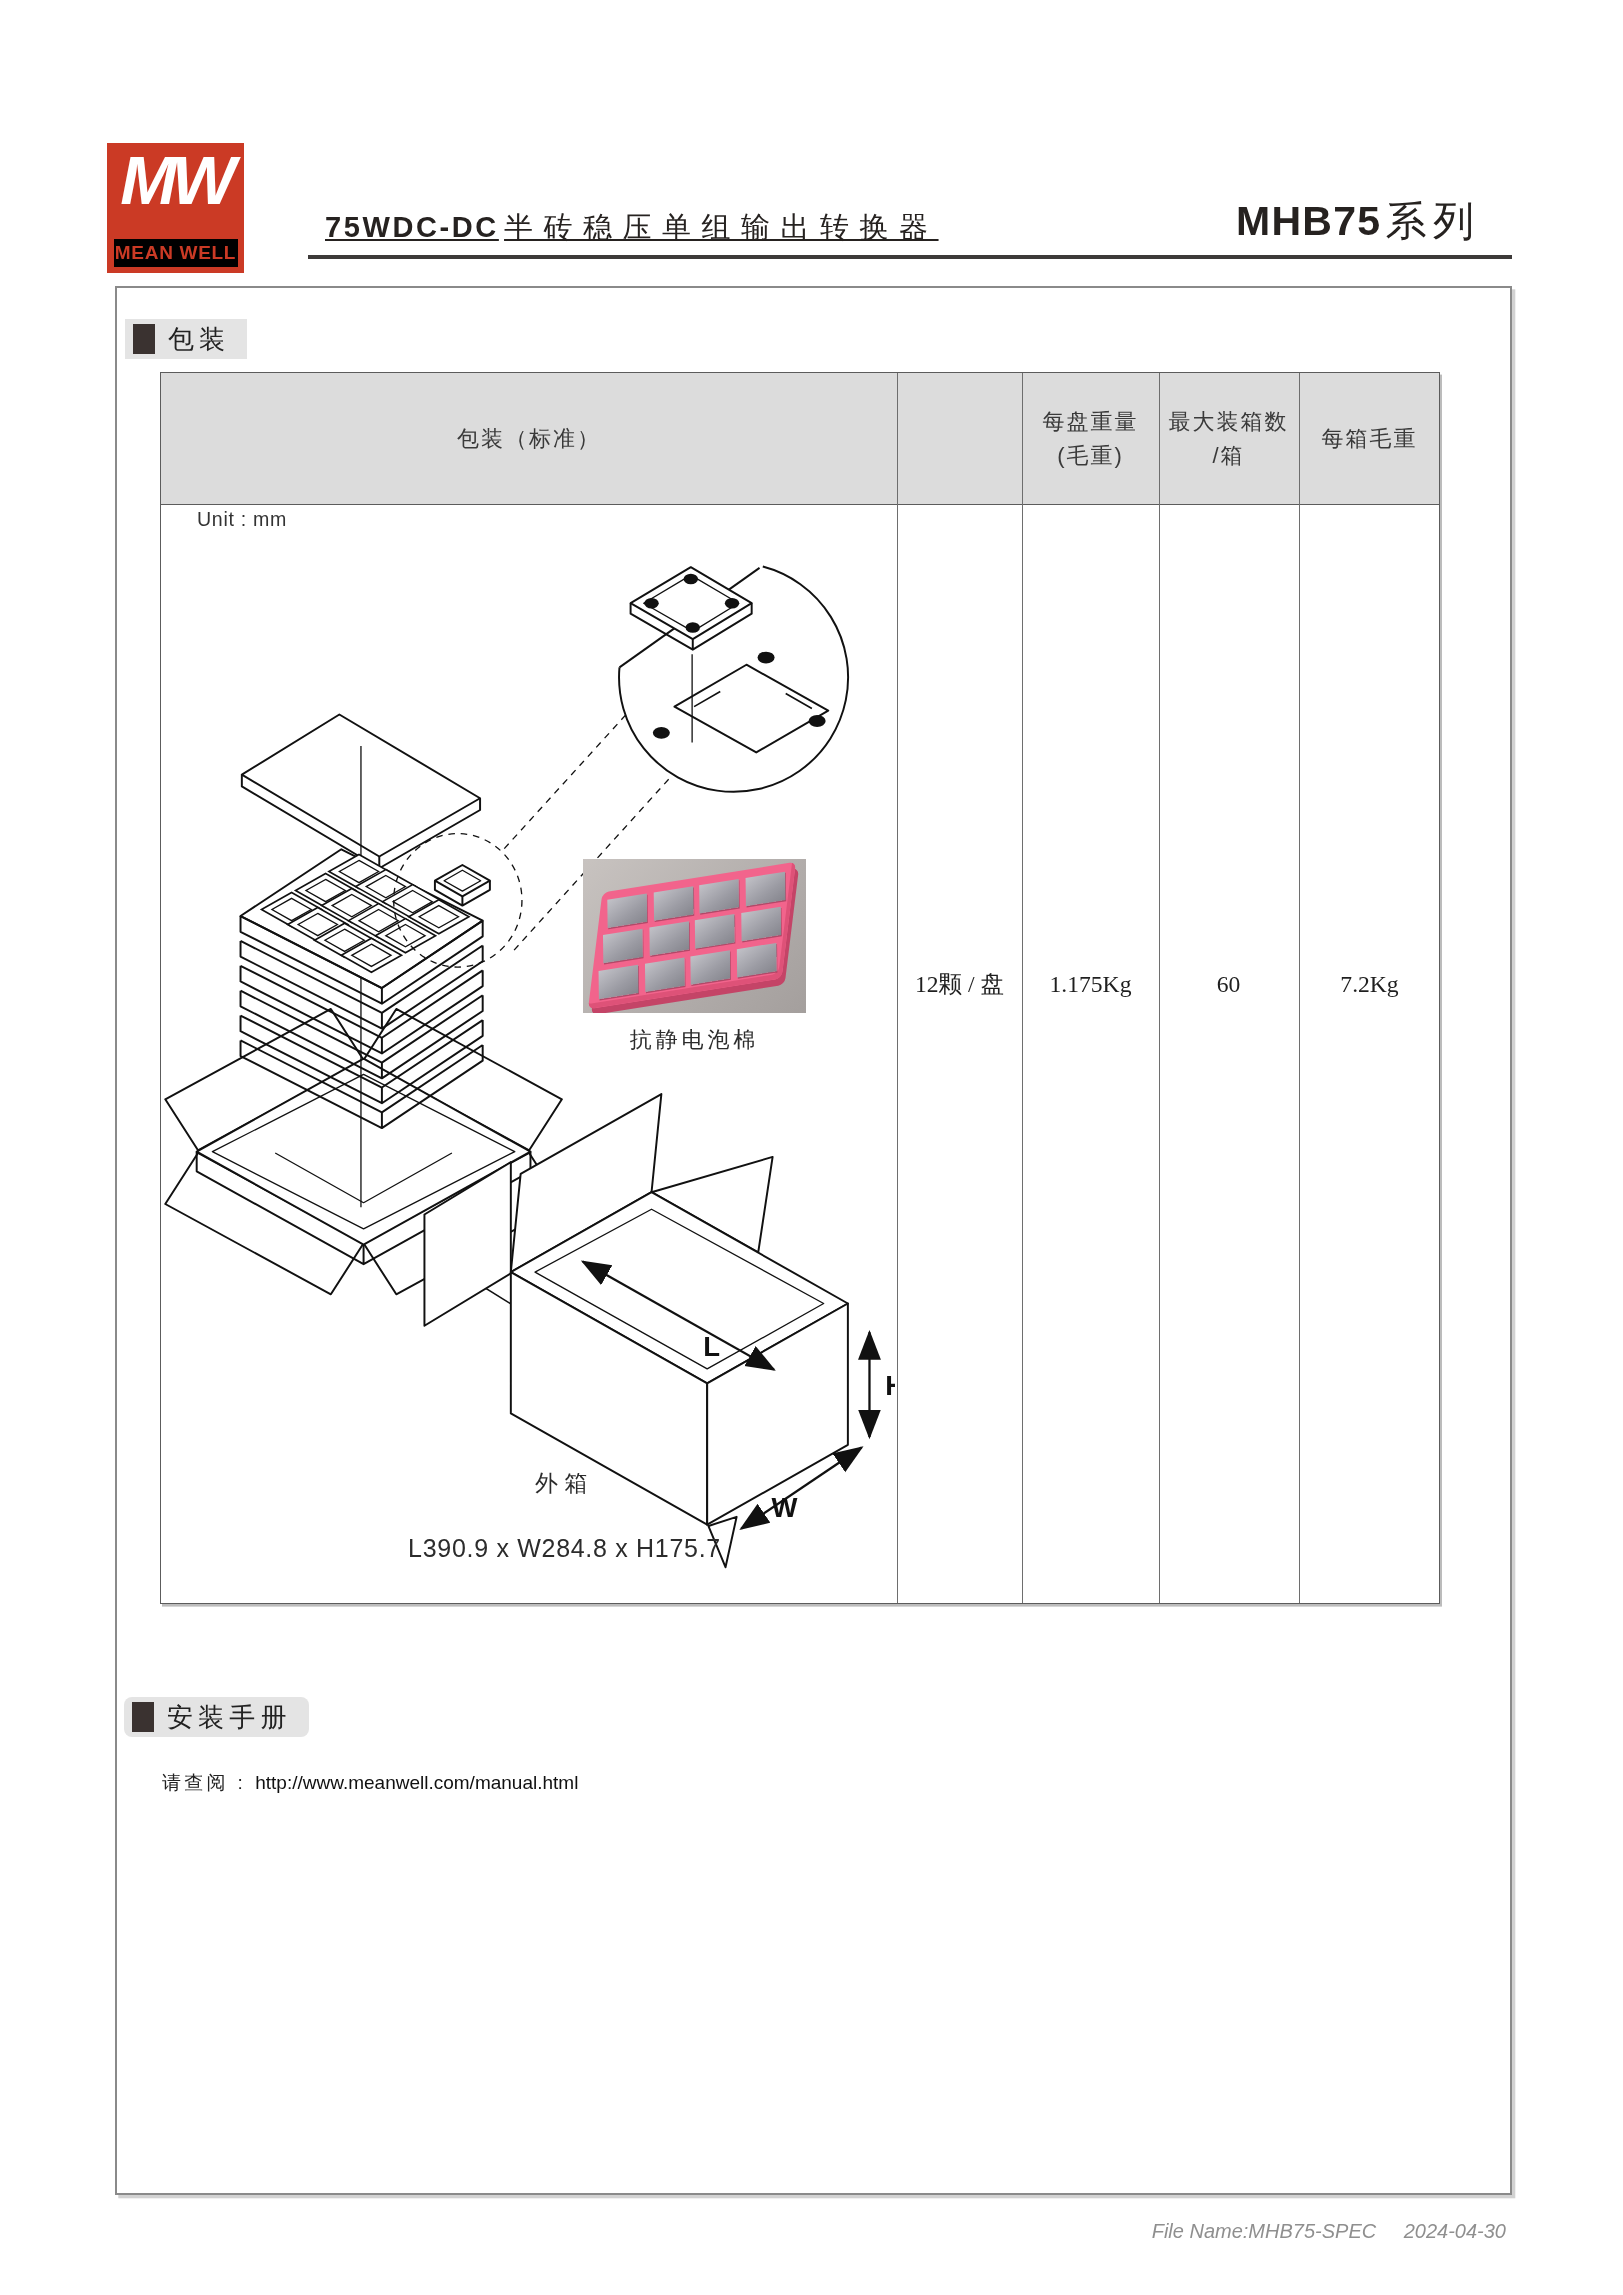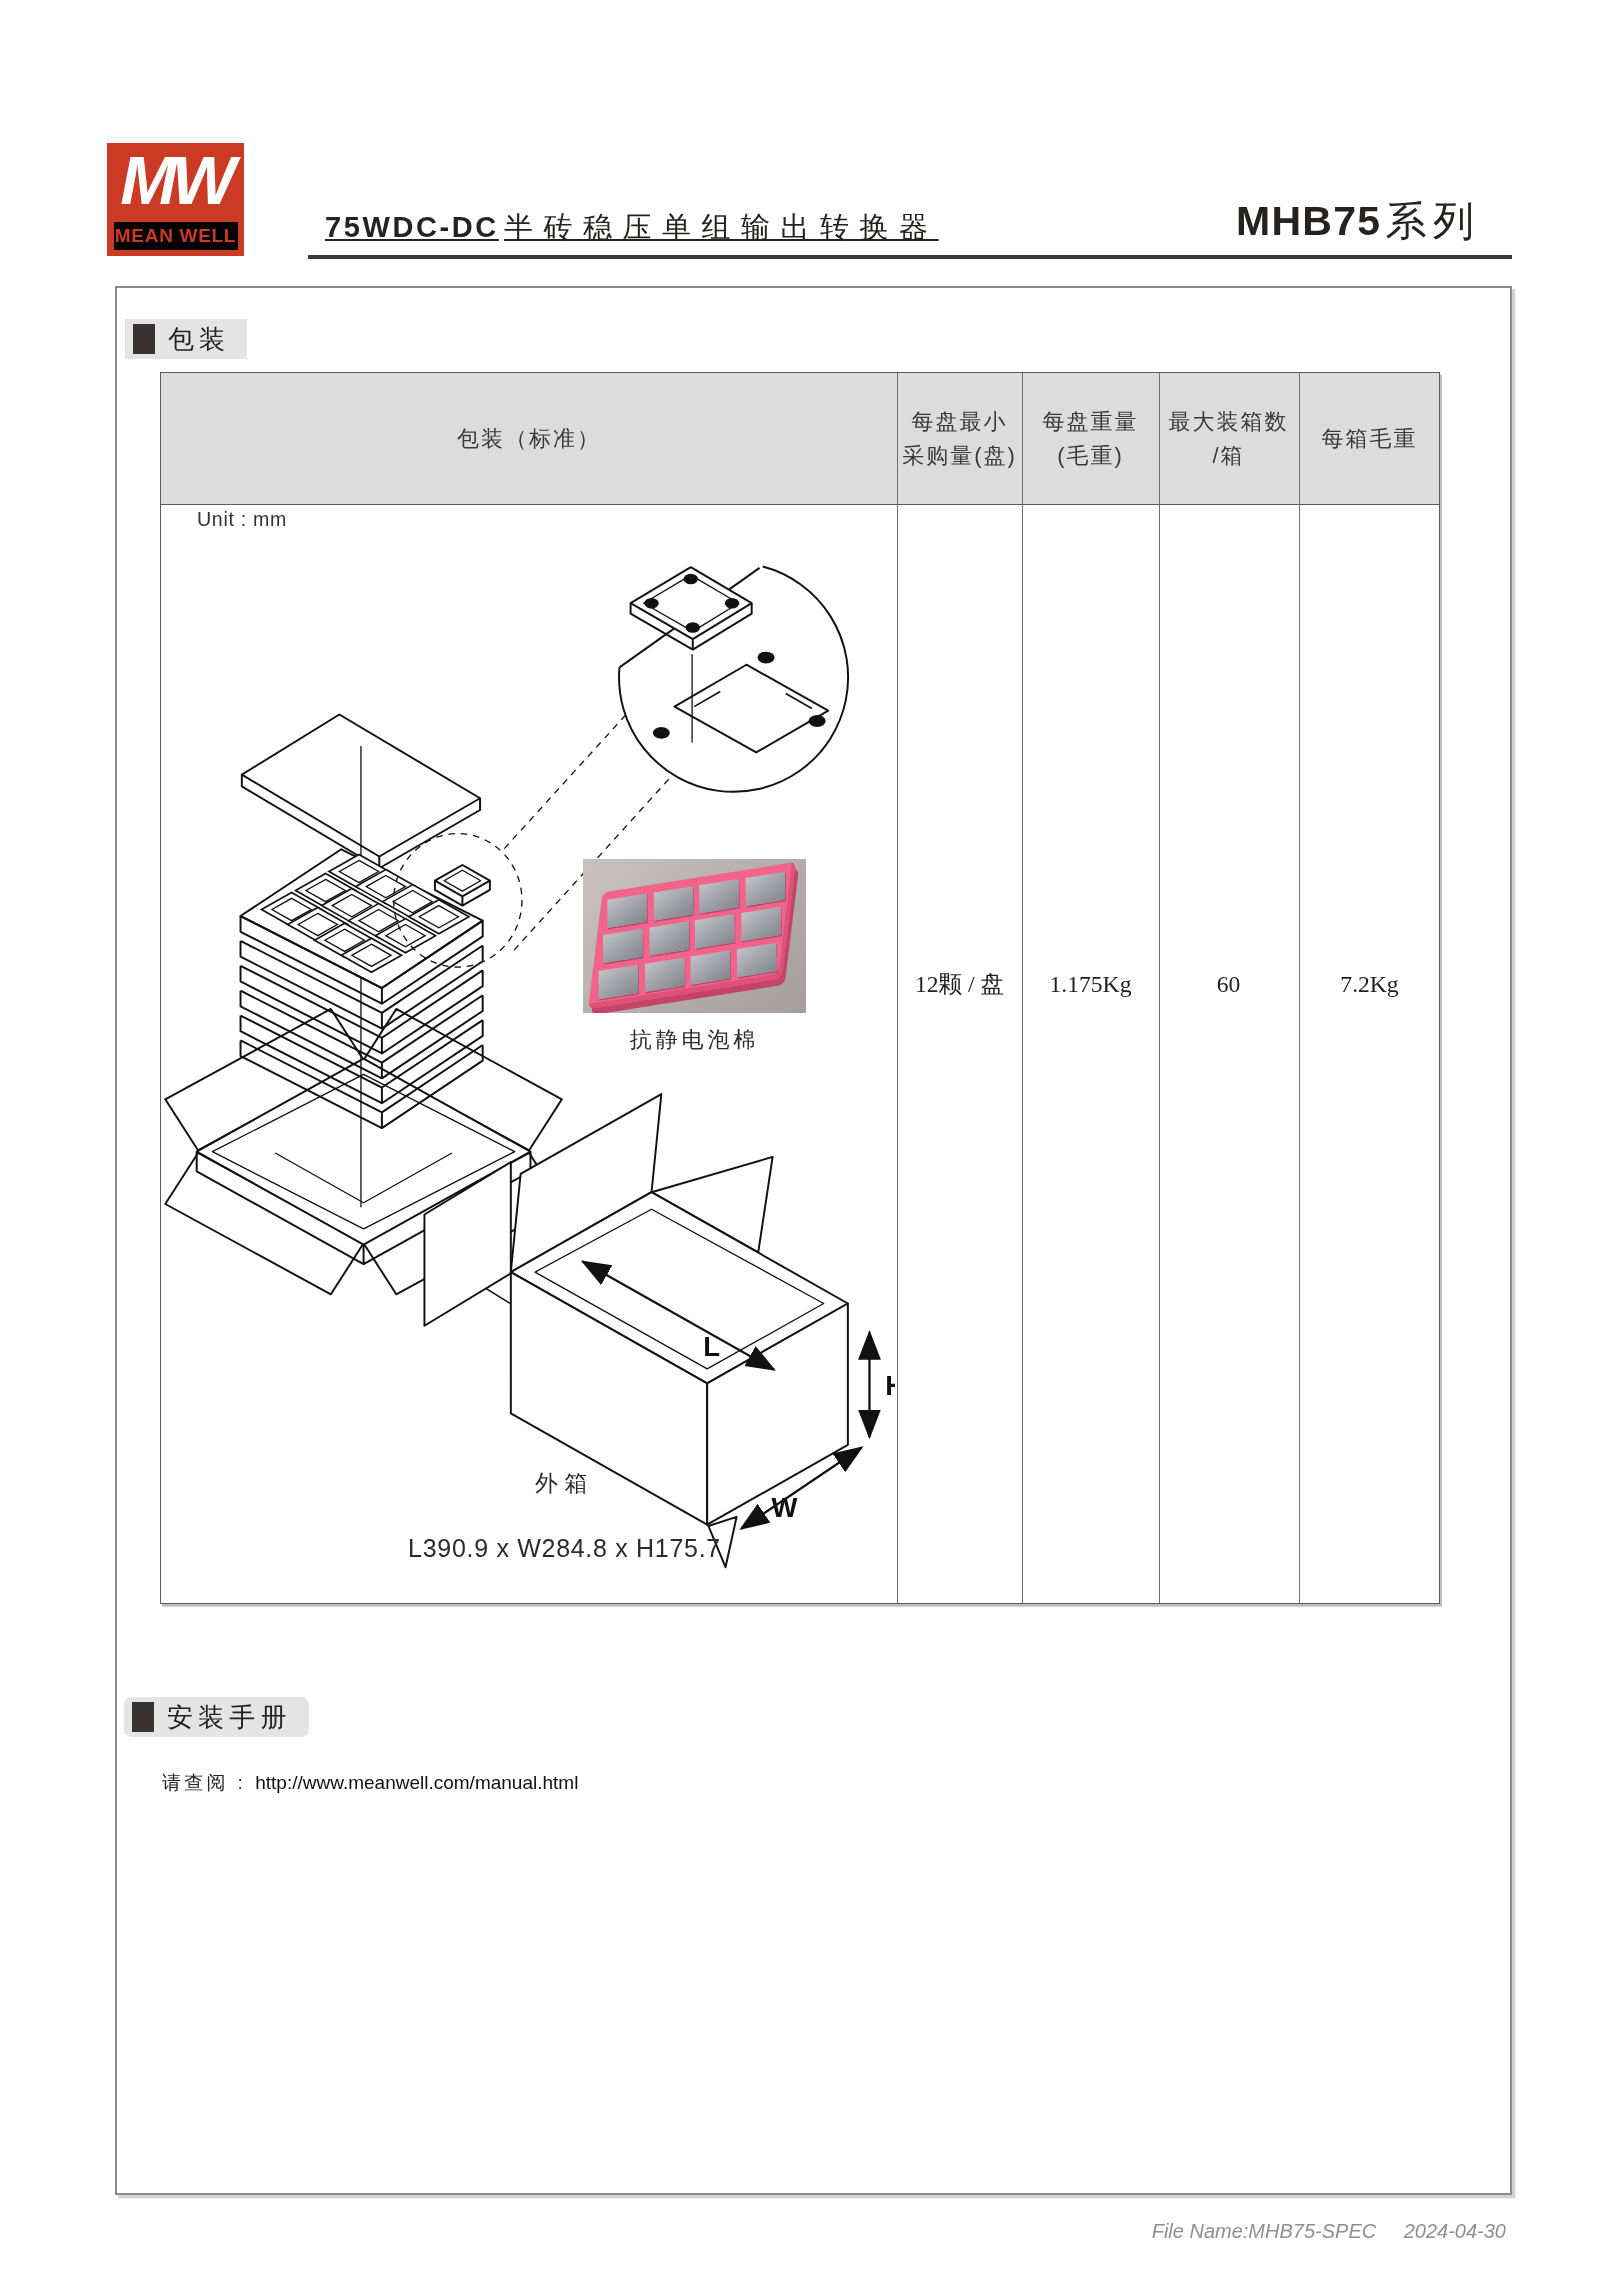--- a/index.html
+++ b/index.html
@@ -1,21 +1,21 @@
 <!DOCTYPE html>
 <html style="font-size:10.5px"><head>
 <meta charset="utf-8">
 <style>
   html,body{margin:0;padding:0;background:#ffffff;}
   #page{
     position:relative;width:1623px;height:2295px;background:#ffffff;overflow:hidden;
     font-family:"Liberation Sans", sans-serif;color:#222;
   }
   
-  .logo{position:absolute;left:107px;top:143px;width:137px;height:113px;background:#cb3a25;}
+  .logo{position:absolute;left:107px;top:143px;width:137px;height:130px;background:#cb3a25;}
   .logo .mw{
     position:absolute;left:0;right:0;top:1.3px;text-align:center;color:#fff;
     font-size:68px;font-weight:bold;font-style:italic;letter-spacing:-5.2px;line-height:72px;
   }
   .logo .brand{
     position:absolute;left:6.5px;right:6.5px;bottom:6.5px;height:27.5px;background:#000000;
     color:#cb3a25;font-weight:bold;font-size:19px;line-height:27.5px;text-align:center;letter-spacing:0.7px;
   }
   
   .title{position:absolute;left:325px;top:208px;font-size:29px;color:#262220;white-space:nowrap;text-decoration:underline;}
@@ -112,24 +112,20 @@
 
   <div class="pack-table">
     <div class="thead"></div>
     <div class="vline l2"></div>
     <div class="vline l3"></div>
     <div class="vline l4"></div>
     <div class="vline l5"></div>
 
     <div class="hcell c1">
       <span>包装（标准）</span>
-    </div>
-    <div class="hcell c2">
-      <span>每盘最小</span>
-      <span>采购量(盘)</span>
     </div>
     <div class="hcell c3">
       <span>每盘重量</span>
       <span>(毛重)</span>
     </div>
     <div class="hcell c4">
       <span>最大装箱数</span>
       <span>/箱</span>
     </div>
     <div class="hcell c5">

